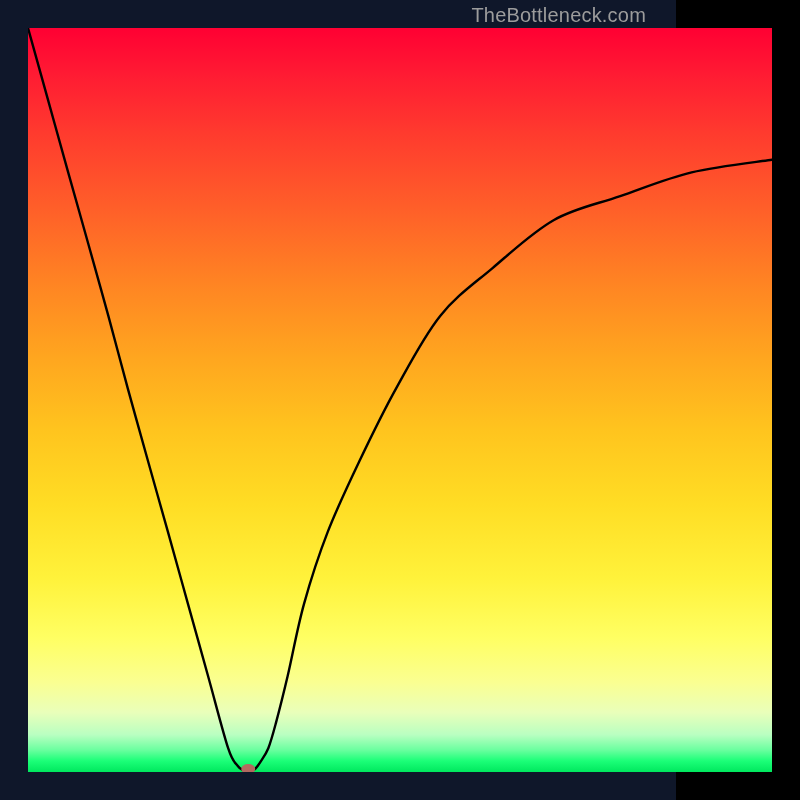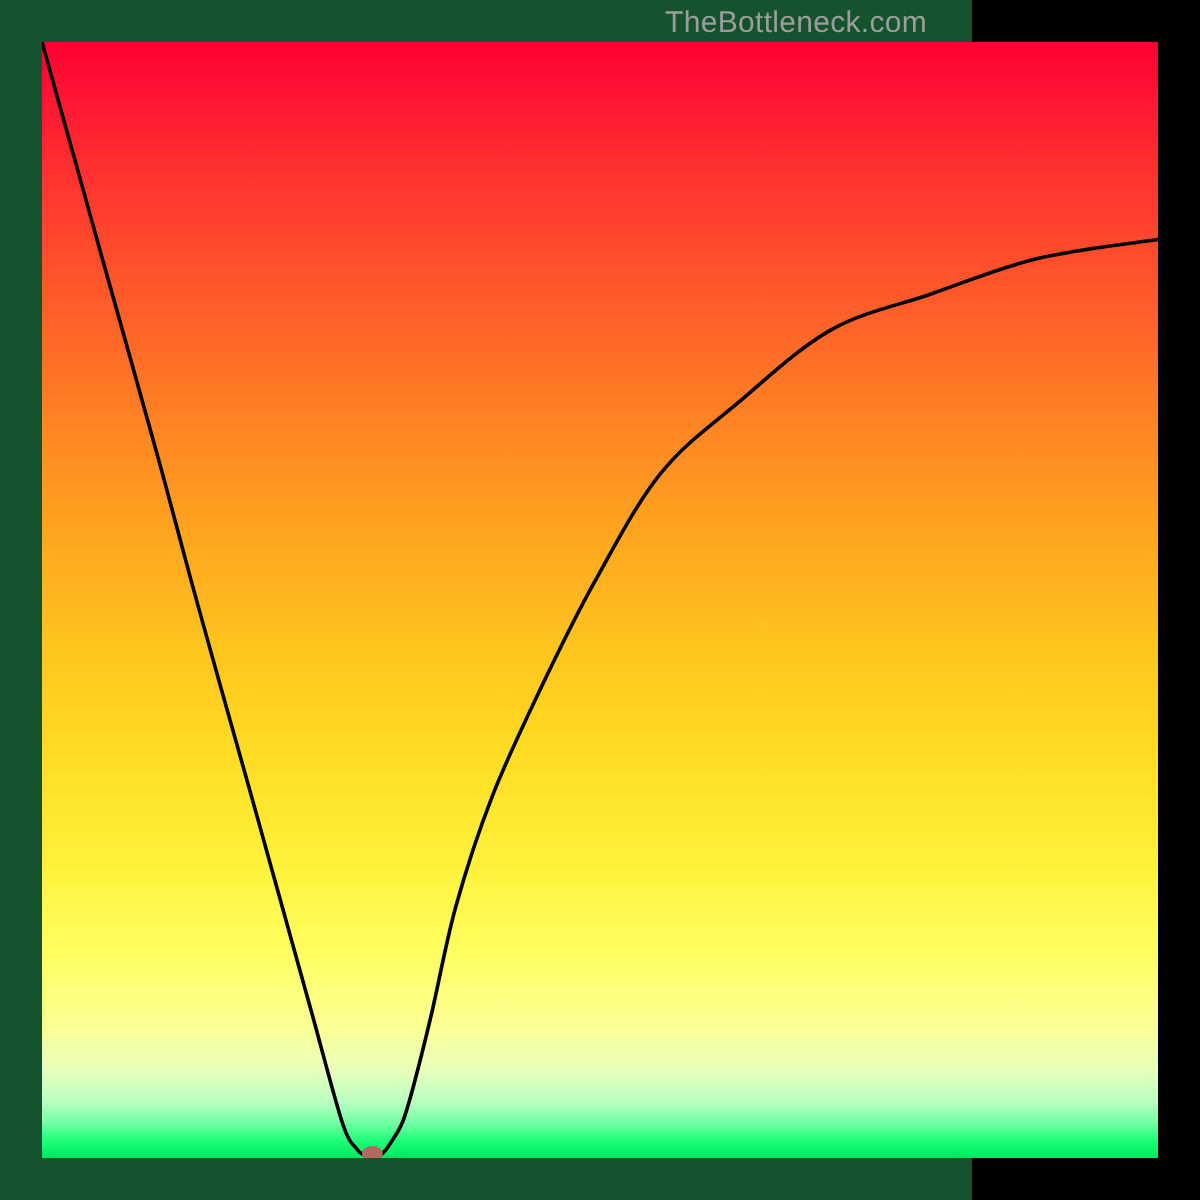--- a/index.html
+++ b/index.html
@@ -8,21 +8,22 @@
     width: 800px;
     height: 800px;
     overflow: hidden;
     background: #000;
     font-family: Arial, Helvetica, sans-serif;
   }
   .frame {
     position: relative;
     width: 648px;
     height: 800px;
-    background: #14532d;
+    background: #0f172a;
+    padding-left: 28px;
   }
   .plot-area {
     position: absolute;
     left: 28px;
     top: 28px;
     width: 744px;
     height: 744px;
     overflow: hidden;
   }
   .gradient {

